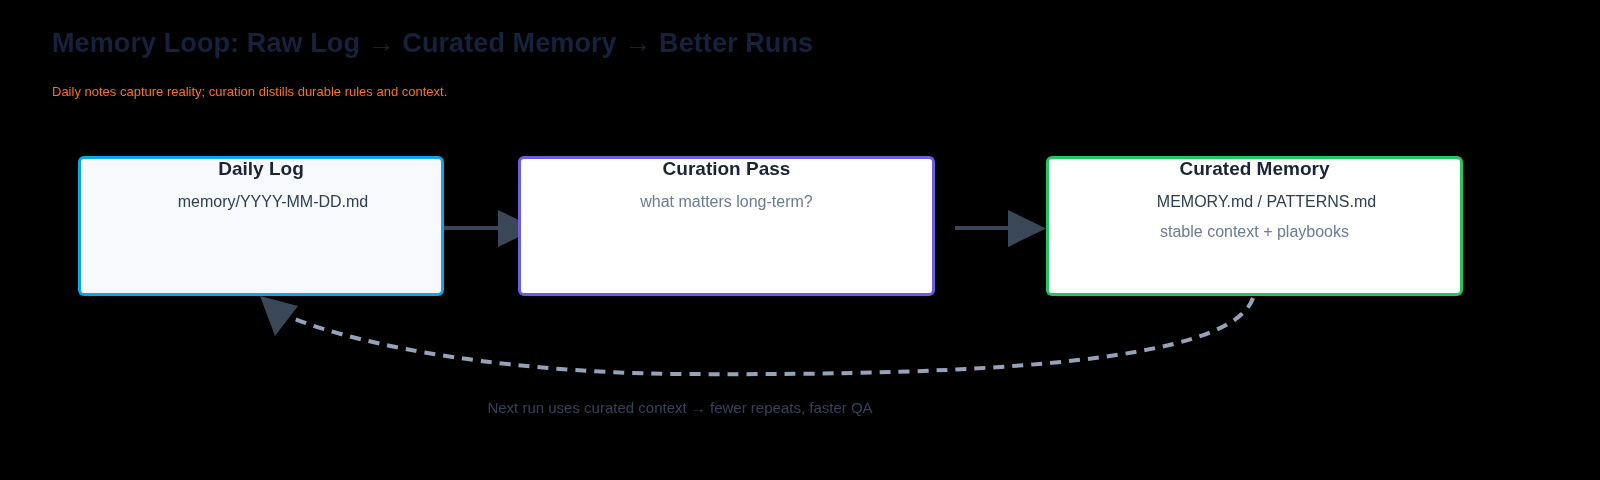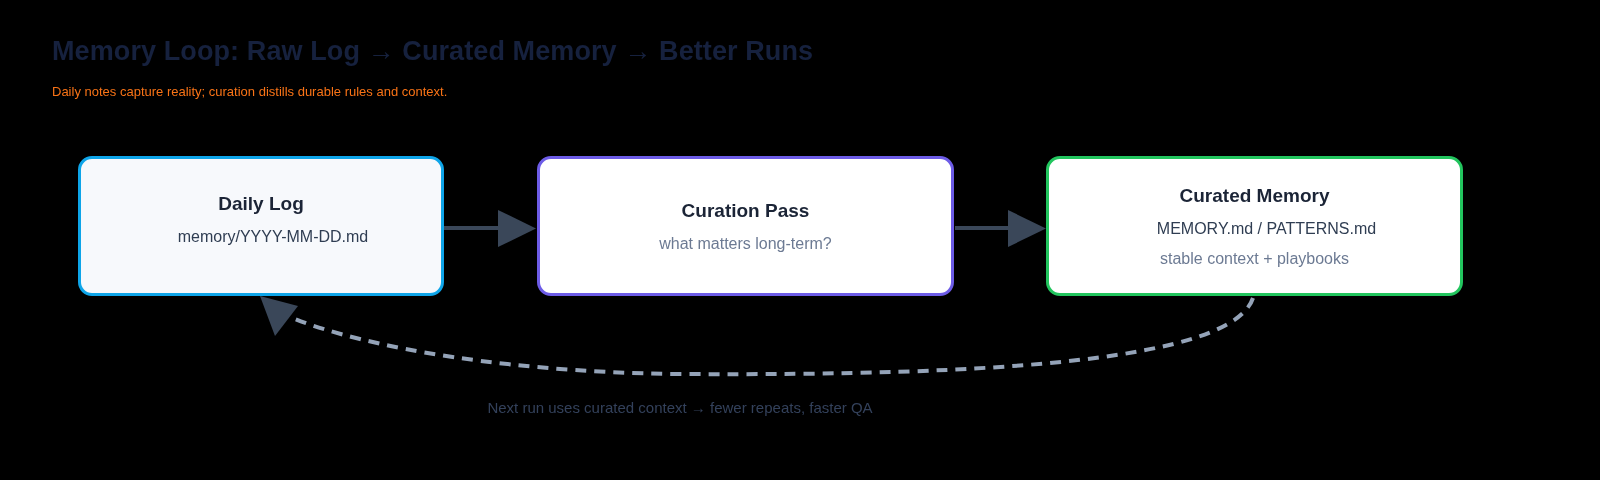--- a/index.html
+++ b/index.html
@@ -21,21 +21,21 @@
     position: absolute;
     left: 0; top: 0;
     width: 1600px;
     height: 480px;
   }
 
   
   .page-title {
     position: absolute;
     left: 52px;
-    top: 36px;
+    top: 28px;
     font-size: 27px;
     font-weight: bold;
     color: #16213e;
     letter-spacing: 0.1px;
     white-space: nowrap;
   }
   .page-subtitle {
     position: absolute;
     left: 52px;
     top: 84px;
@@ -44,27 +44,26 @@
     color: #f97316;
     white-space: nowrap;
   }
 
   
   .card {
     position: absolute;
     top: 156px;
     height: 140px;
     box-sizing: border-box;
-    border-radius: 14px;
+    border-radius: 6px;
     border-style: solid;
     border-width: 3px;
     display: flex;
     flex-direction: column;
     align-items: center;
-    justify-content: center;
     text-align: center;
   }
   .card-title {
     font-size: 19px;
     font-weight: bold;
     color: #1b2436;
     line-height: 1;
     margin-bottom: 16px;
   }
   .card-line2 {
@@ -82,21 +81,21 @@
     line-height: 1;
   }
 
   #card-daily-log {
     left: 78px;
     width: 366px;
     border-color: #0ea5e9;
     background: #f7f9fc;
   }
   #card-curation-pass {
-    left: 537px;
+    left: 518px;
     width: 417px;
     border-color: #6d5ce7;
     background: #ffffff;
   }
   #card-curated-memory {
     left: 1046px;
     width: 417px;
     border-color: #22c55e;
     background: #ffffff;
   }

